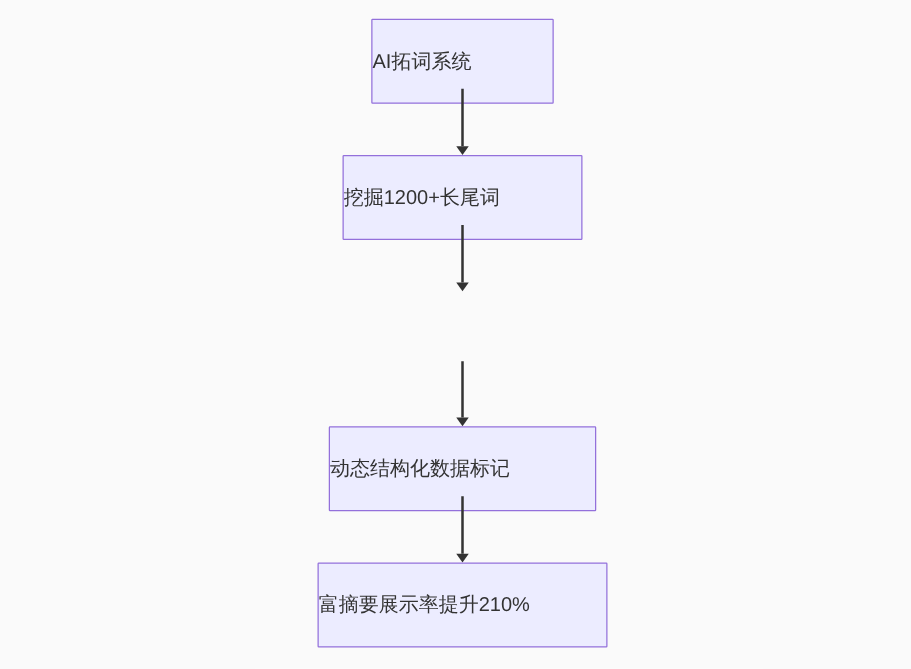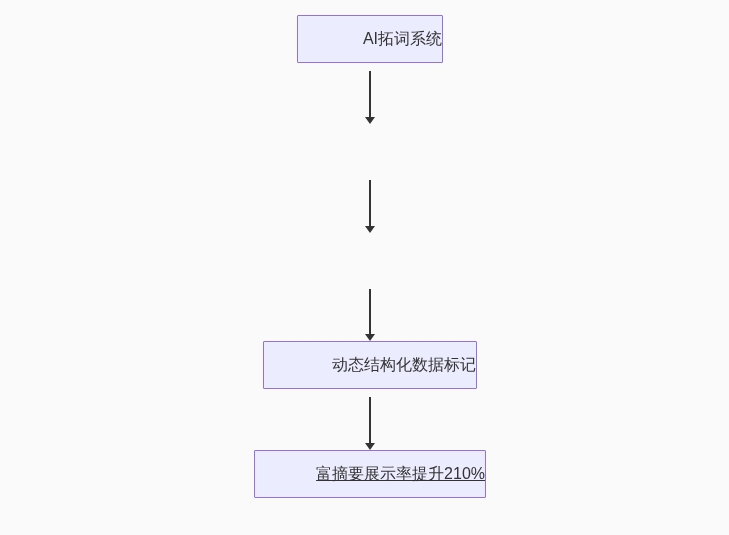--- a/index.html
+++ b/index.html
@@ -11,28 +11,28 @@
     position: relative;
     width: 729px;
     height: 535px;
     background: var(--background, #fafafa);
     overflow: hidden;
   }
   .node {
     position: absolute;
     left: 370px;
     transform: translateX(-50%);
-    height: 48px;
+    height: 68px;
     box-sizing: border-box;
     background: var(--node-fill, #ECECFF);
     border: 1px solid var(--node-border, #9370DB);
     border-radius: 1px;
     display: flex;
     align-items: center;
-    justify-content: flex-end;
+    justify-content: flex-start;
     color: var(--text-color, #333333);
     font-size: 16px;
     white-space: nowrap;
   }
   .arrow {
     position: absolute;
     left: 370px;
     transform: translateX(-50%);
     width: 10px;
     display: flex;
@@ -48,41 +48,44 @@
     width: 0;
     height: 0;
     border-left: 5px solid transparent;
     border-right: 5px solid transparent;
     border-top: 7px solid var(--arrow-color, #333333);
   }
   
   #node-0 { top: 15px;  width: 146px; }
   #node-1 { top: 124px; width: 192px; }
   #node-2 { top: 233px; width: 222px; }
-  #node-3 { top: 341px; width: 214px; padding-left: 16px; }
-  #node-4 { top: 450px; width: 232px; text-decoration: underline; }
+  #node-3 { top: 341px; width: 214px; }
+  #node-4 { top: 450px; width: 232px; }
   #arrow-0 { top: 71px;  height: 53px; }
   #arrow-1 { top: 180px; height: 53px; }
   #arrow-2 { top: 289px; height: 52px; }
   #arrow-3 { top: 397px; height: 53px; }
 </style>
 </head>
 <body>
 
 <div class="canvas">
 
   <div class="node" id="node-0">
     <span>AI拓词系统</span>
   </div>
 
   <div class="arrow" id="arrow-0">
     <div class="arrow-line"></div>
     <div class="arrow-head"></div>
   </div>
 
+  <div class="node" id="node-1">
+    <span>挖掘1200+长尾词</span>
+  </div>
 
   <div class="arrow" id="arrow-1">
     <div class="arrow-line"></div>
     <div class="arrow-head"></div>
   </div>
 
 
   <div class="arrow" id="arrow-2">
     <div class="arrow-line"></div>
     <div class="arrow-head"></div>

